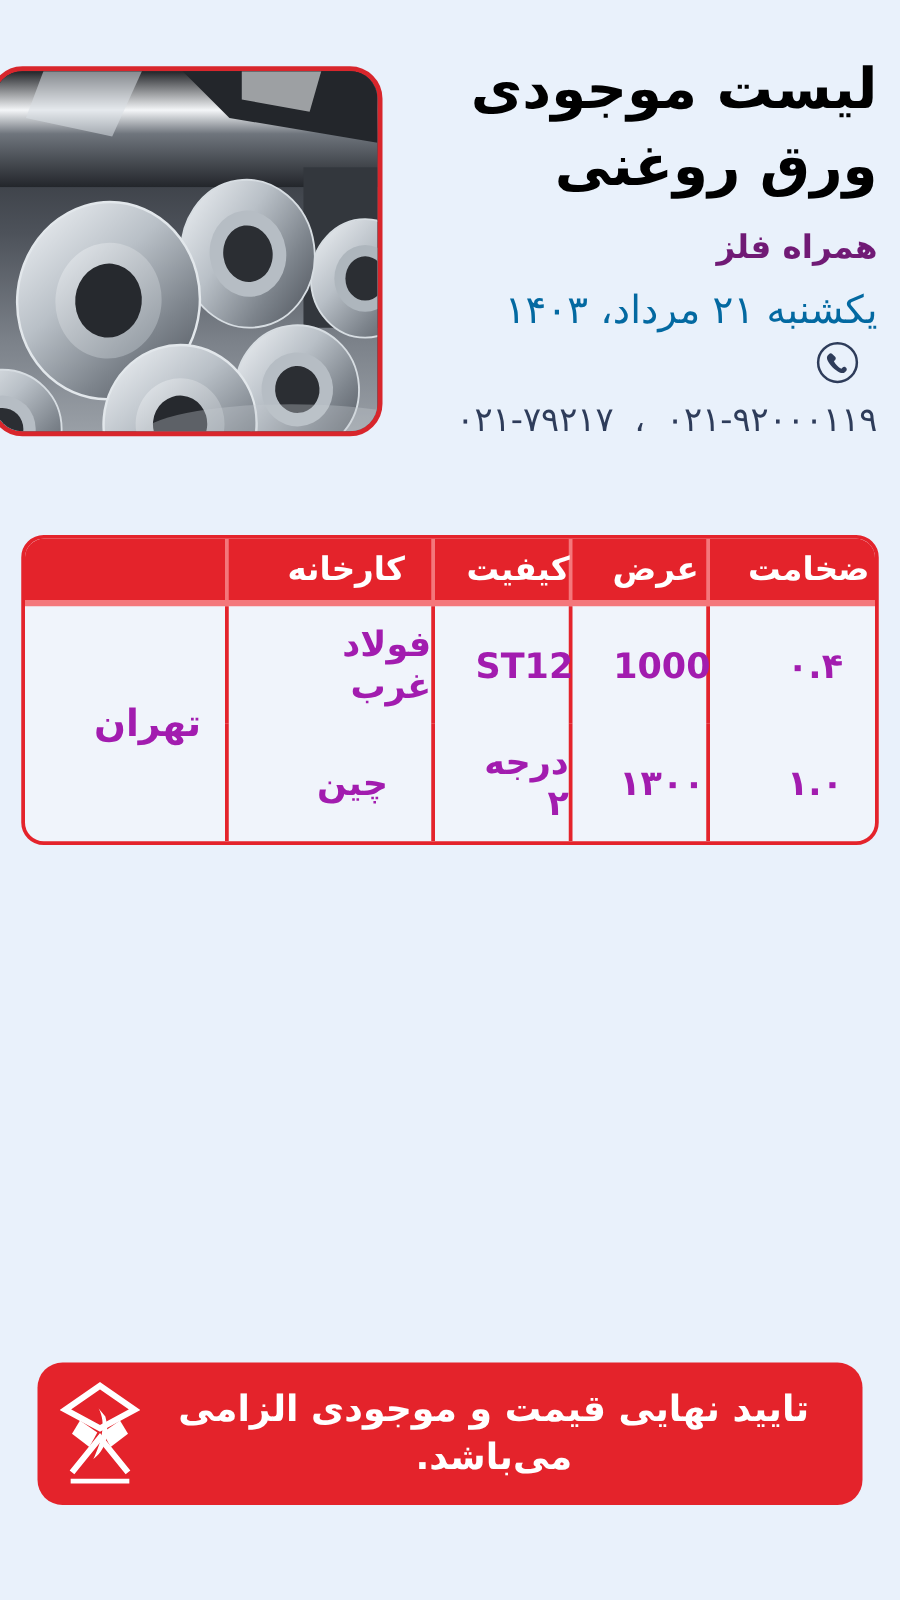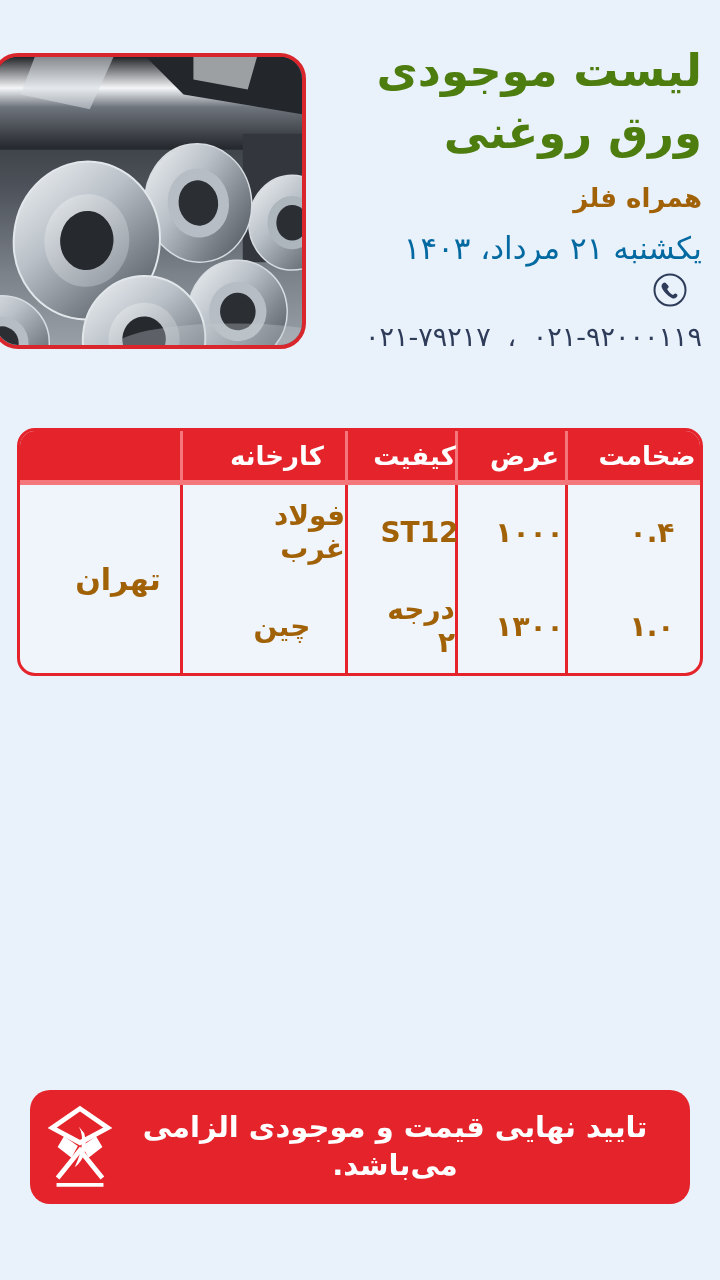--- a/index.html
+++ b/index.html
@@ -19,24 +19,24 @@
     background:#4a4f57;box-sizing:border-box;
   }
   .photo-card svg{display:block;width:100%;height:100%;}
 
   
   .header-text{
     position:absolute;top:40px;right:18px;width:382px;
     direction:rtl;text-align:right;
   }
   .title-line{
-    font-size:45px;line-height:62px;font-weight:bold;color:#4d7c0f;
+    font-size:45px;line-height:62px;font-weight:bold;color:#000000;
     letter-spacing:0;
   }
-  .brand{margin-top:16px;font-size:26px;line-height:36px;font-weight:bold;color:#a16207;}
+  .brand{margin-top:16px;font-size:26px;line-height:36px;font-weight:bold;color:#701a75;}
   .date-line{margin-top:12px;font-size:31px;line-height:40px;color:#0369a1;}
   .phone-icon-row{margin-top:4px;height:36px;}
   .phone-icon-row svg{display:inline-block;vertical-align:top;margin-right:14px;}
   .phone-line{margin-top:12px;font-size:27px;line-height:34px;color:#2e3c5a;direction:rtl;}
   .ltr{direction:ltr;unicode-bidi:isolate;display:inline-block;}
   .phone-sep{margin:0 8px;}
 
   
   .table-card{
     position:absolute;left:17px;top:428px;width:686px;height:248px;
@@ -54,21 +54,21 @@
     font-size:26px;font-weight:bold;
   }
   .th.sep{border-left:3px solid #f4777b;padding-left:26px;}
   .thead-underline{background:#f4777b;}
   .tbody{
     display:grid;grid-template-columns:135px 110px 110px 165px 1fr;
     grid-template-rows:1fr 1fr;
   }
   .td{
     display:flex;align-items:center;justify-content:center;
-    font-size:28px;font-weight:600;color:#a16207;padding-left:36px;
+    font-size:28px;font-weight:600;color:#a21caf;padding-left:36px;
   }
   .td.sep{border-left:3px solid #e4232b;}
   .c1{grid-column:1}.c2{grid-column:2}.c3{grid-column:3}.c4{grid-column:4}
   .r1{grid-row:1}.r2{grid-row:2}
   .origin-cell{grid-column:5;grid-row:1 / span 2;font-size:30px;font-weight:bold;}
 
   
   .footer-banner{
     position:absolute;left:30px;top:1090px;width:660px;height:114px;
     background:#e4232b;border-radius:20px;
@@ -172,21 +172,21 @@
   <div class="table-card">
     <div class="thead">
       <div class="th sep">ضخامت</div>
       <div class="th sep">عرض</div>
       <div class="th sep">کیفیت</div>
       <div class="th sep">کارخانه</div>
     </div>
     <div class="thead-underline"></div>
     <div class="tbody">
       <div class="td sep c1 r1">۰.۴</div>
-      <div class="td sep c2 r1">۱۰۰۰</div>
+      <div class="td sep c2 r1">1000</div>
       <div class="td sep c3 r1">ST12</div>
       <div class="td sep c4 r1">فولاد غرب</div>
       <div class="td origin-cell">تهران</div>
       <div class="td sep c1 r2">۱.۰</div>
       <div class="td sep c2 r2">۱۳۰۰</div>
       <div class="td sep c3 r2">درجه ۲</div>
       <div class="td sep c4 r2">چین</div>
     </div>
   </div>
 

